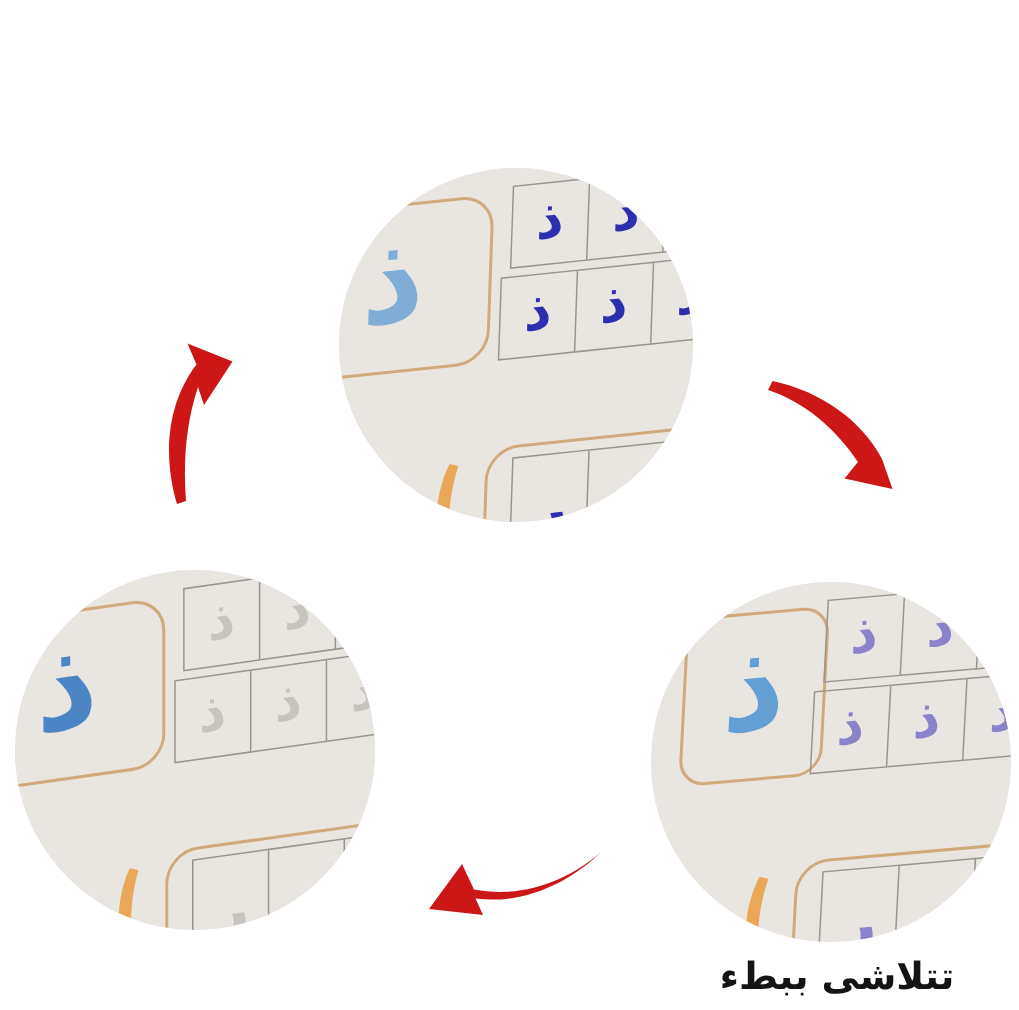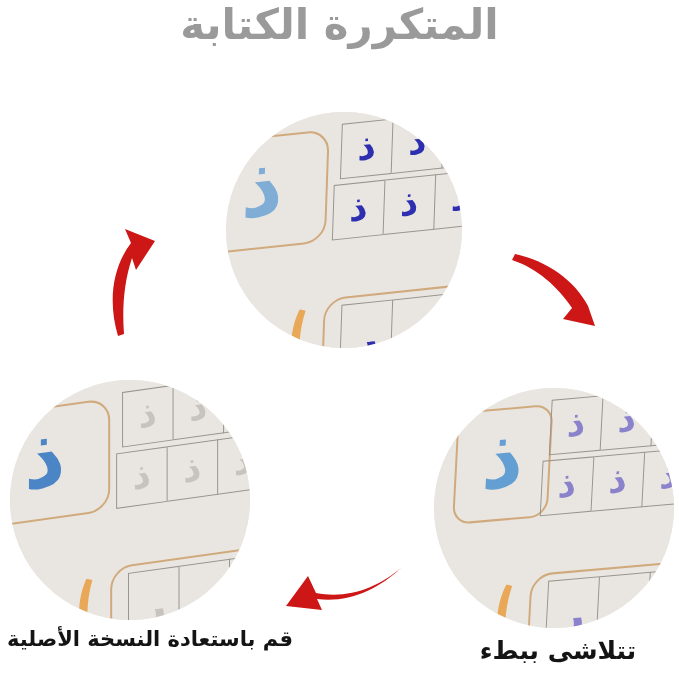--- a/index.html
+++ b/index.html
@@ -83,21 +83,20 @@
   .arrow path{fill:var(--arrow,#cd1616);}
   #arrow-left  {left:110px;top:228px;width:48px; height:110px;}
   #arrow-right {left:512px;top:252px;width:88px; height:78px;}
   #arrow-bottom{left:284px;top:562px;width:120px;height:54px;}
 </style>
 </head>
 <body>
 
 <div id="canvas" style="--bg: #ffffff; --titlec: #9a9a9a; --cap: #141414; --arrow: #cd1616; --page: #e9e6e1; --cellb: #98948e; --tan: #d0a97c; --orange: #e9a758;">
 
-  <div class="title">المتكررة الكتابة</div>
 
   <div class="circle" id="c-top" style="--ink: #2e2eb0; --big: #7fadd6;">
     <div class="page">
       <div class="big-box">
         <span class="big-letter">ذ</span>
       </div>
       <div class="row row1">
         <div class="cell">
             <span>ذ</span>
           </div>
@@ -229,21 +228,20 @@
         <div class="cell">
             <span>ر</span>
           </div>
         <div class="cell">
             <span>ر</span>
           </div>
       </div>
     </div>
   </div>
 
-  <div class="caption" id="cap-left">قم باستعادة النسخة الأصلية</div>
   <div class="caption" id="cap-right">تتلاشى ببطء</div>
 
   <div class="arrow" id="arrow-left">
     <svg viewBox="0 0 48 110" preserveAspectRatio="none">
       <path d="M8,108 C-2,74 2,40 21,15 L15,1 L45,13 L26,42 L22,30 C14,54 12,80 14,106 Z"></path>
     </svg>
   </div>
   <div class="arrow" id="arrow-right">
     <svg viewBox="0 0 88 78" preserveAspectRatio="none">
       <path d="M3,2 C36,9 63,29 76,54 L83,74 L51,67 L60,56 C46,35 25,16 0,8 Z"></path>

